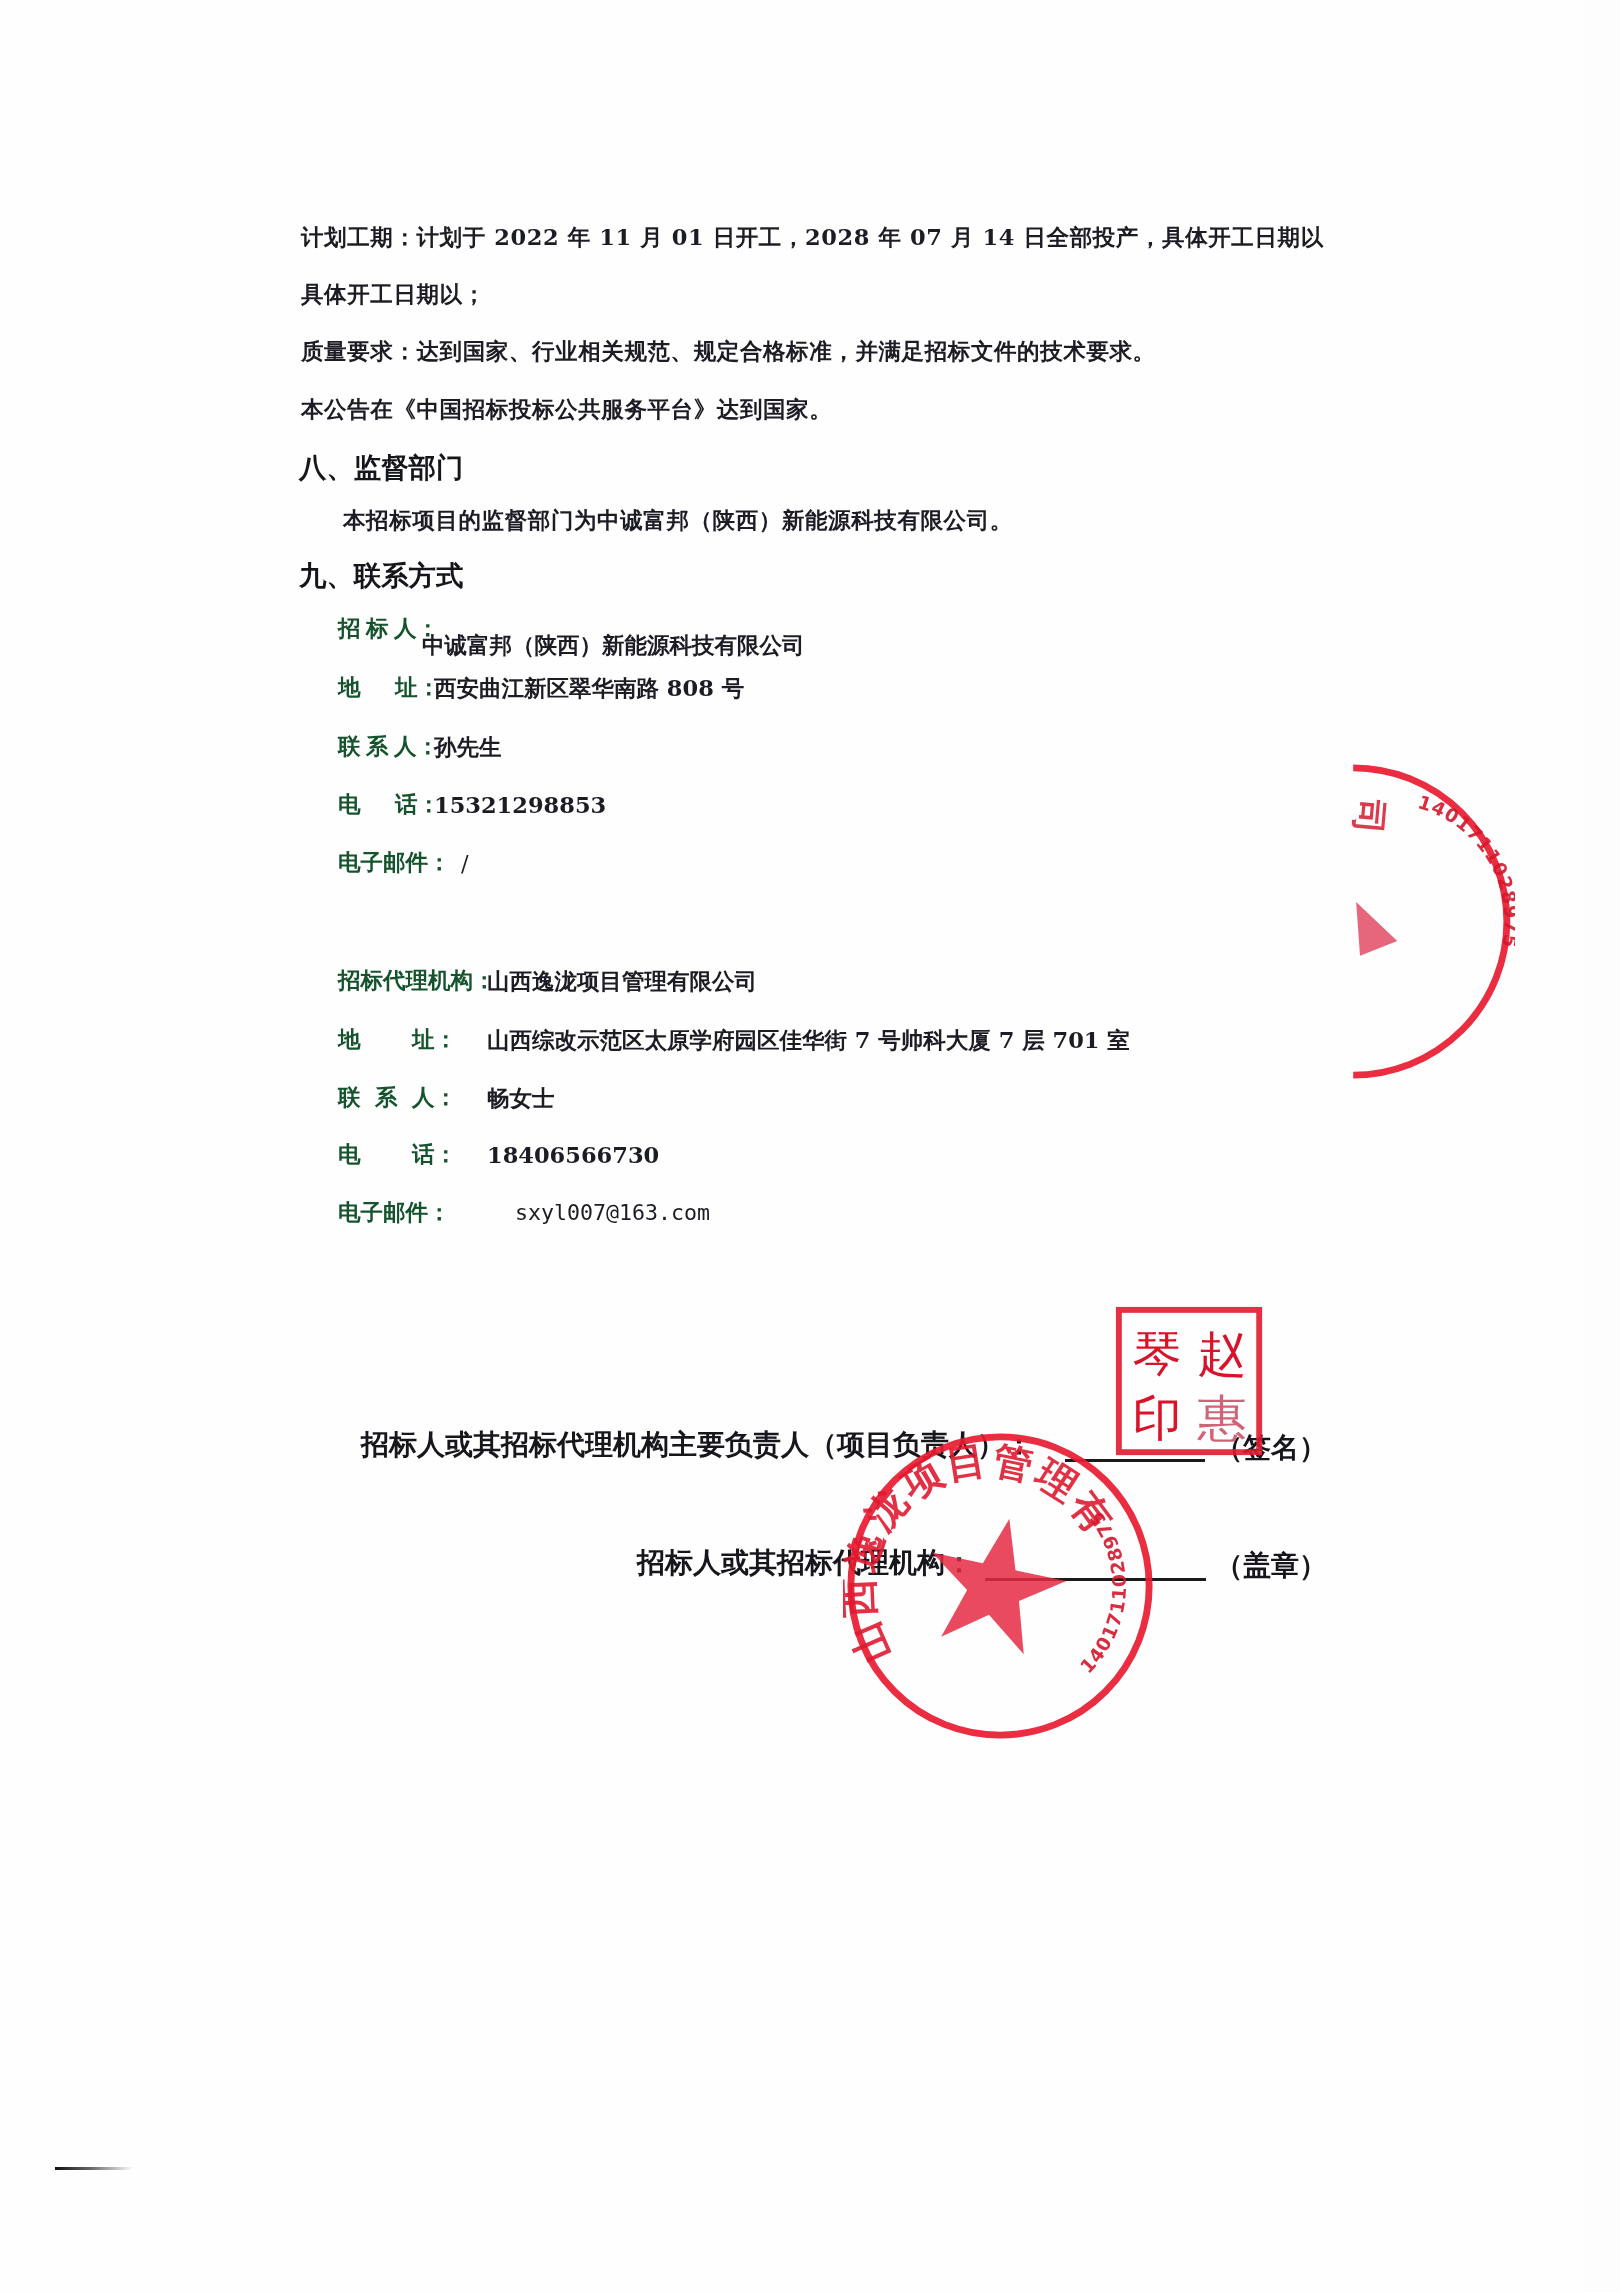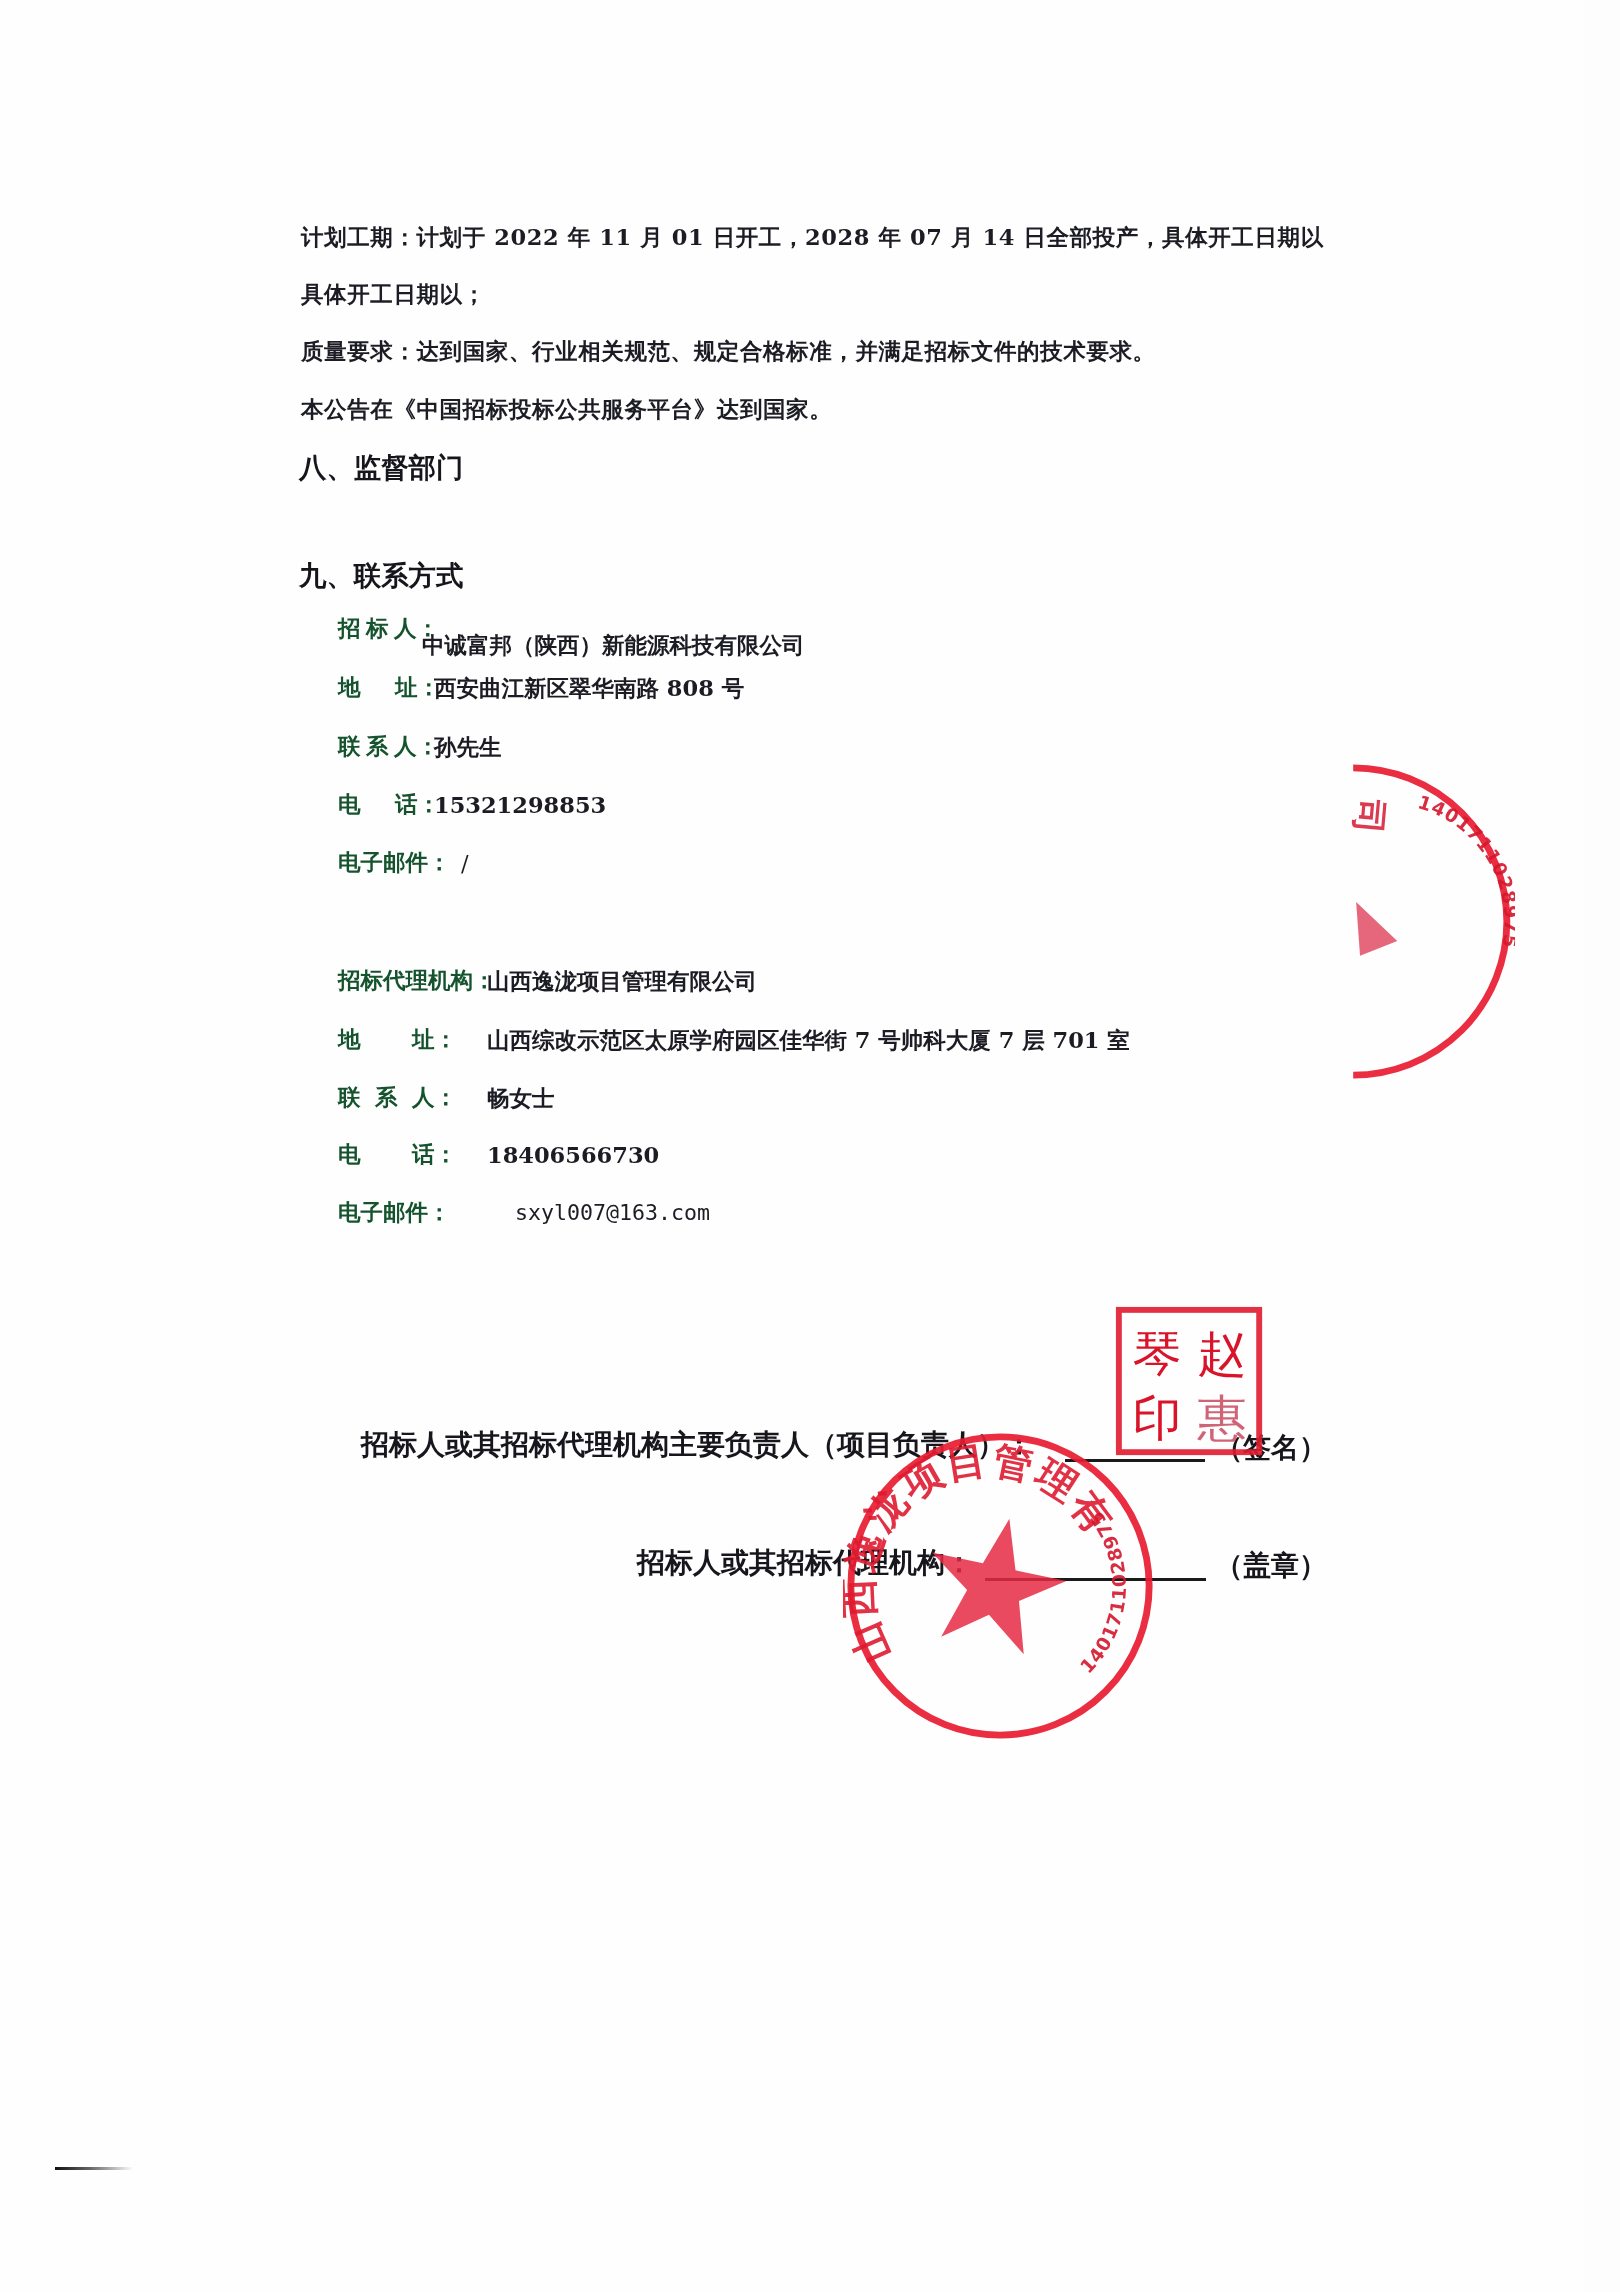--- a/index.html
+++ b/index.html
@@ -23,20 +23,21 @@
 <body>
 
 <div class="page">
 
   <div class="t body" style="left:301px;top:226px;">计划工期：计划于 2022 年 11 月 01 日开工，2028 年 07 月 14 日全部投产，具体开工日期以</div>
   <div class="t body" style="left:301px;top:283px;">具体开工日期以；</div>
   <div class="t body" style="left:301px;top:340px;">质量要求：达到国家、行业相关规范、规定合格标准，并满足招标文件的技术要求。</div>
   <div class="t body" style="left:301px;top:398px;">本公告在《中国招标投标公共服务平台》达到国家。</div>
 
   <div class="t head" style="left:299px;top:454px;">八、监督部门</div>
+  <div class="t body sans" style="left:343px;top:509px;font-size:22.5px;">本招标项目的监督部门为中诚富邦（陕西）新能源科技有限公司。</div>
 
   <div class="t head" style="left:299px;top:562px;">九、联系方式</div>
 
   <div class="row" style="left:338px;top:618px;width:882px;">
     <div class="lbl">
       <span class="c" style="width:28px">招</span><span class="c" style="width:28px">标</span><span class="c">人：</span>
     </div>
     <div class="val" style="left:84px;margin-top:16px;">中诚富邦（陕西）新能源科技有限公司</div>
   </div>
   <div class="row" style="left:338px;top:677px;width:882px;">

